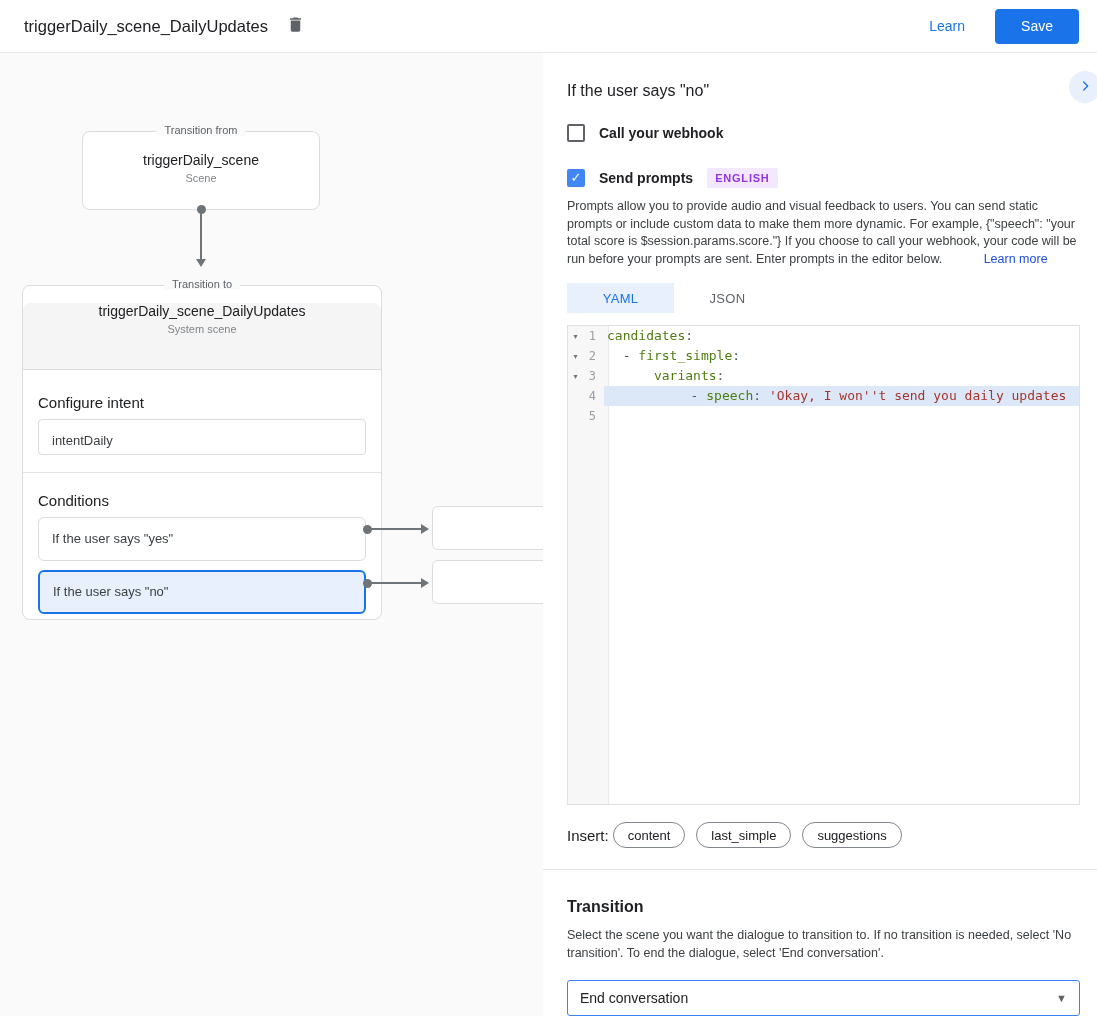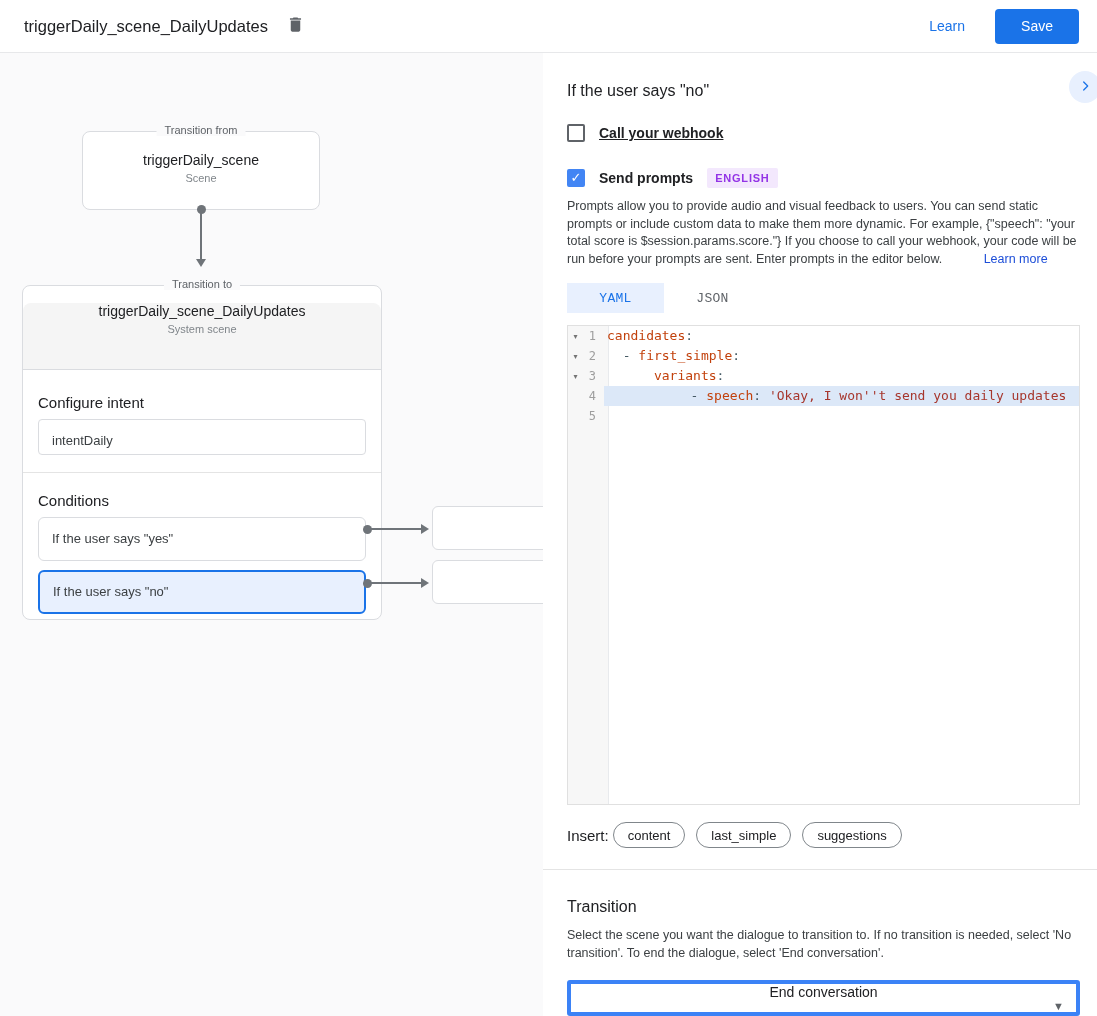--- a/index.html
+++ b/index.html
@@ -37,52 +37,52 @@
   .to-divider { border-top:1px solid #e4e4e4; margin:17px -15px 0 -15px; }
   .cond-row { margin-top:8px; height:44px; border:1px solid #dadce0; border-radius:6px; font-size:13px; color:#3c4043; line-height:42px; padding-left:13px; background:#fff; cursor:pointer; }
   .cond-row.selected { margin-top:9px; background:#e8f0fe; border:2px solid #1a73e8; line-height:40px; }
   .target-box { position:absolute; left:432px; width:120px; height:44px; background:#fff; border:1px solid #dadce0; border-radius:6px; }
 
   
   .panel { flex:1; position:relative; background:#fff; padding:0 17px 0 24px; }
   .expand-btn { position:absolute; right:-4px; top:18px; width:32px; height:32px; border-radius:50%; background:#e8f0fe; border:none; cursor:pointer; display:flex; align-items:center; justify-content:center; }
   .panel-title { font-size:16px; color:#202124; font-weight:400; padding-top:29px; }
   .chk-row { display:flex; align-items:center; }
-  .chk-row.webhook { margin-top:24px;text-decoration:underline; }
+  .chk-row.webhook { margin-top:24px; }
   .chk-row.prompts { margin-top:26px; }
   .chk { width:18px; height:18px; border:2px solid #5f6368; border-radius:2px; background:#fff; flex:none; cursor:pointer; }
   .chk.checked { background:#4285f4; border-color:#4285f4; color:#fff; font-size:13px; line-height:14px; text-align:center; }
   .chk-label { font-size:14px; font-weight:600; color:#202124; margin-left:14px; }
   .badge { margin-left:14px; background:#f3e8fd; color:#9334e6; font-size:11px; font-weight:700; letter-spacing:.8px; padding:4px 8px; border-radius:2px; }
   .desc { margin-top:10px; font-size:12.5px; line-height:17.5px; color:#3c4043; }
   .link { color:#1d4ed8; text-decoration:none; cursor:pointer;padding-left:38px; }
 
   .tabs { display:flex; margin-top:15px; }
-  .tab { width:97px; height:30px; display:flex; align-items:center; justify-content:center; font-size:13px; font-weight:500; letter-spacing:.3px; color:#5f6368; cursor:pointer;font-family:Liberation Mono, monospace; }
+  .tab { width:107px; height:30px; display:flex; align-items:center; justify-content:center; font-size:13px; font-weight:500; letter-spacing:.3px; color:#5f6368; cursor:pointer; }
   .tab.active { background:#e8f0fe; color:#1a73e8; }
 
   .editor { position:relative; margin-top:12px; height:480px; border:1px solid #e0e0e0; background:#fff; overflow:hidden; cursor:text; }
   .gutter-bg { position:absolute; left:0; top:0; bottom:0; width:41px; background:#f7f7f7; border-right:1px solid #e8eaed; }
   .code-line { position:relative; display:flex; height:20px; align-items:center; }
   .ln-fold { width:15px; flex:none; text-align:center; color:#757575; font-size:8px; }
   .ln-num { width:20px; flex:none; text-align:right; padding-right:7px; font-family:"DejaVu Sans Mono",monospace; font-size:12px; color:#9e9e9e; }
   .code-text { flex:1; margin-left:1px; padding-left:3px; font-family:"DejaVu Sans Mono",monospace; font-size:13px; white-space:pre; overflow:hidden; height:20px; line-height:20px; }
   .code-text.hl { background:#dce8f8;padding-left:24px; }
-  .tok-key { color:#c2410c; }
+  .tok-key { color:#4d7c0f; }
   .tok-str { color:#a6362d; }
   .tok-plain { color:#455a64; }
 
   .insert-row { display:flex; align-items:center; margin-top:17px; }
   .insert-label { font-size:15px; color:#202124; margin-right:4px; }
   .chip { height:26px; border:1px solid #80868b; border-radius:13px; background:#fff; padding:0 14px; font-size:13px; color:#202124; font-family:inherit; margin-right:11px; cursor:pointer; }
 
   .panel-divider { border-top:1px solid #e4e4e4; margin:21px -17px 0 -24px; }
-  .transition-title { font-size:16px; color:#202124; margin-top:28px; }
+  .transition-title { font-size:16px; color:#202124; margin-top:28px;font-weight:bold; }
   .transition-desc { margin-top:11px; font-size:12.5px; line-height:17.5px; color:#3c4043; width:505px; }
-  .select-box { margin-top:18px; height:36px; border:4px solid #3b82f6; border-radius:3px; display:flex; align-items:center; padding:0 12px; font-size:14px; color:#202124; cursor:pointer; background:#fff;flex-direction:column; }
+  .select-box { margin-top:18px; height:36px; border:1px solid #3b82f6; border-radius:3px; display:flex; align-items:center; padding:0 12px; font-size:14px; color:#202124; cursor:pointer; background:#fff; }
   .caret { margin-left:auto; color:#5f6368; font-size:11px; }
 </style>
 </head>
 <body>
 
 <div class="appbar">
   <span class="appbar-title">triggerDaily_scene_DailyUpdates</span>
   <button class="trash-btn">
     <span>
       <svg width="19" height="19" viewBox="0 0 24 24" fill="#5f6368">

